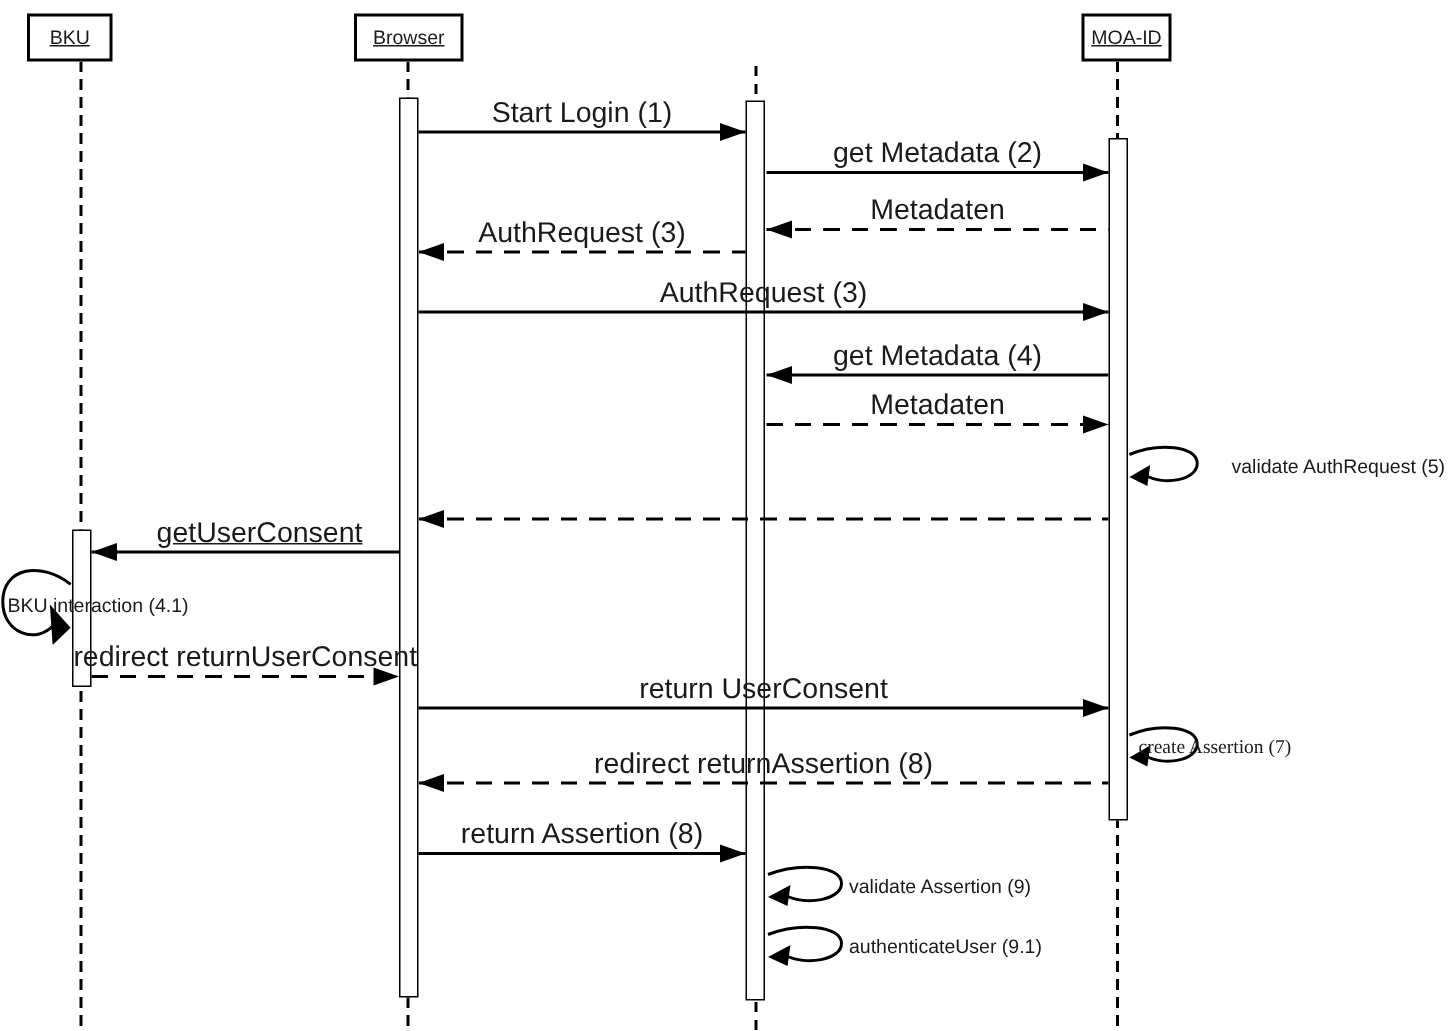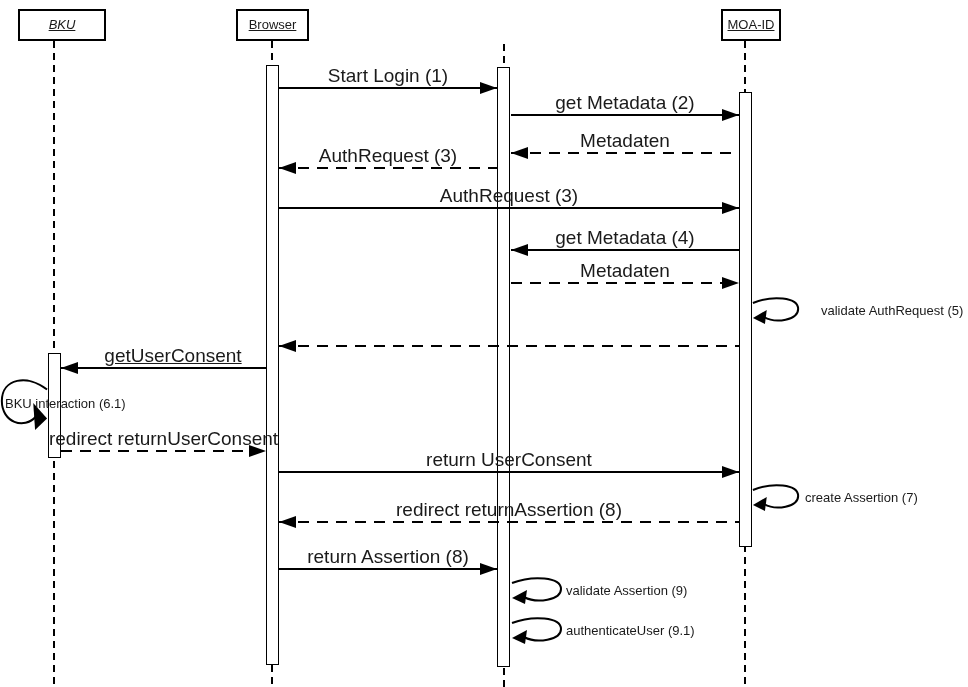--- a/index.html
+++ b/index.html
@@ -38,21 +38,21 @@
   .loop.mirror{transform:scaleX(-1);}
   .loop-label{
     position:absolute;white-space:nowrap;font-size:13px;line-height:16px;z-index:4;
   }
 </style>
 </head>
 <body>
 
 <div id="diagram">
     <div class="lifeline" style="left: 53px; top: 41px; height: 646px;"></div>
-    <div class="actor-box" style="left: 18px; top: 9px; width: 88px; height: 32px; font-style: italic;">
+    <div class="actor-box" style="left: 18px; top: 9px; width: 57px; height: 32px;">
       <div class="actor-line">BKU</div>
     </div>
     <div class="lifeline" style="left: 271px; top: 41px; height: 646px;"></div>
     <div class="actor-box" style="left: 236px; top: 9px; width: 73px; height: 32px;">
       <div class="actor-line">Browser</div>
     </div>
     <div class="lifeline" style="left: 503px; top: 44px; height: 643px;"></div>
     <div class="lifeline" style="left: 744px; top: 41px; height: 646px;"></div>
     <div class="actor-box" style="left: 721px; top: 9px; width: 60px; height: 32px;">
       <div class="actor-line">MOA-ID</div>
@@ -101,26 +101,26 @@
     <div class="msg-label" style="left: 388px; top: 549px;">return Assertion (8)</div>
     <svg viewBox="0 0 52 27" preserveAspectRatio="none" class="loop" style="left: 752px; top: 297px; width: 48px; height: 27px;">
       <path d="M1,6 C22,-2 50,0 50,12 C50,23 26,27 13,20" vector-effect="non-scaling-stroke"></path>
       <polygon points="1,21 16,13 14,27"></polygon>
     </svg>
     <div class="loop-label" style="left: 803px; top: 303px; margin-left: 18px;">validate AuthRequest (5)</div>
     <svg viewBox="0 0 52 27" preserveAspectRatio="none" class="loop mirror" style="left: 0px; top: 378px; width: 48px; height: 52px;">
       <path d="M1,6 C22,-2 50,0 50,12 C50,23 26,27 13,20" vector-effect="non-scaling-stroke"></path>
       <polygon points="1,21 16,13 14,27"></polygon>
     </svg>
-    <div class="loop-label" style="left: 5px; top: 396px;">BKU interaction (6.1)</div>
+    <div class="loop-label" style="left: 5px; top: 396px;">BKU interaction (4.1)</div>
     <svg viewBox="0 0 52 27" preserveAspectRatio="none" class="loop" style="left: 752px; top: 484px; width: 48px; height: 27px;">
       <path d="M1,6 C22,-2 50,0 50,12 C50,23 26,27 13,20" vector-effect="non-scaling-stroke"></path>
       <polygon points="1,21 16,13 14,27"></polygon>
     </svg>
-    <div class="loop-label" style="left: 805px; top: 490px;">create Assertion (7)</div>
+    <div class="loop-label" style="left: 759px; top: 490px; font-family: Liberation Serif, serif;">create Assertion (7)</div>
     <svg viewBox="0 0 52 27" preserveAspectRatio="none" class="loop" style="left: 511px; top: 577px; width: 52px; height: 27px;">
       <path d="M1,6 C22,-2 50,0 50,12 C50,23 26,27 13,20" vector-effect="non-scaling-stroke"></path>
       <polygon points="1,21 16,13 14,27"></polygon>
     </svg>
     <div class="loop-label" style="left: 566px; top: 583px;">validate Assertion (9)</div>
     <svg viewBox="0 0 52 27" preserveAspectRatio="none" class="loop" style="left: 511px; top: 617px; width: 52px; height: 27px;">
       <path d="M1,6 C22,-2 50,0 50,12 C50,23 26,27 13,20" vector-effect="non-scaling-stroke"></path>
       <polygon points="1,21 16,13 14,27"></polygon>
     </svg>
     <div class="loop-label" style="left: 566px; top: 623px;">authenticateUser (9.1)</div>

